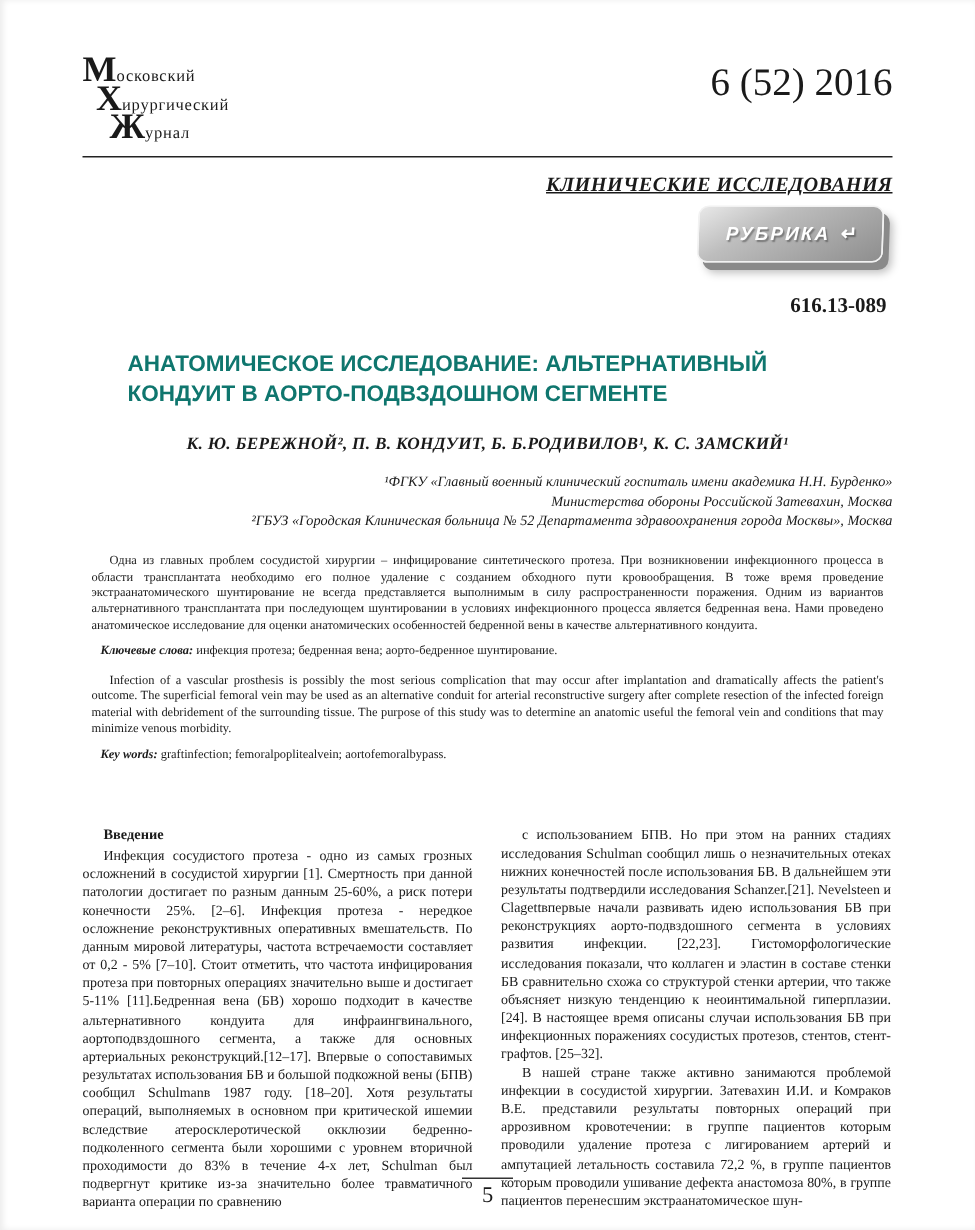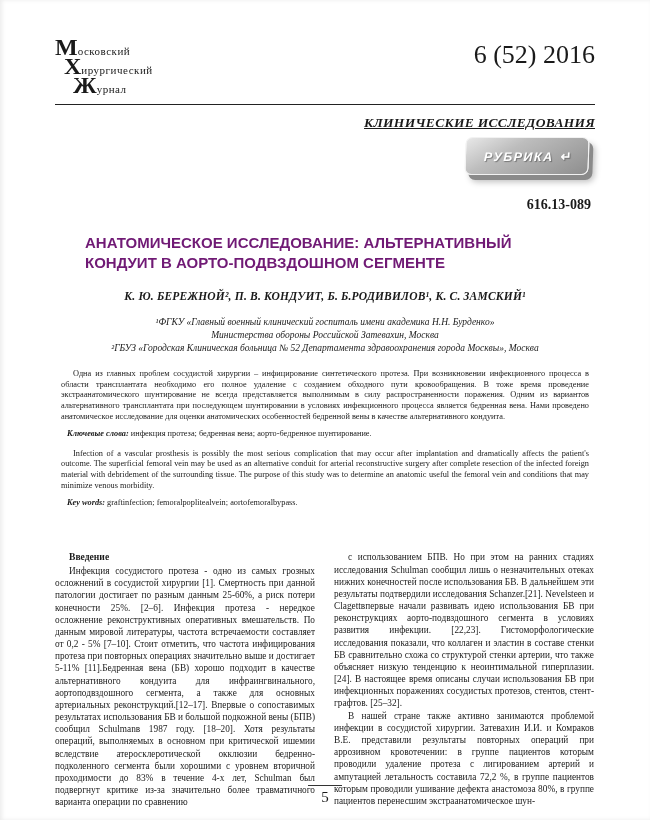--- a/index.html
+++ b/index.html
@@ -52,28 +52,28 @@
     color:#ffffff;font-size:13px;margin-left:7px;font-weight:bold;
     text-shadow:1px 1px 1px rgba(0,0,0,.35);
   }
   .udc{ text-align:right;font-weight:bold;font-size:14px;margin-top:22px;margin-right:4px;}
 
   
   .title{
     margin:20px 0 0 30px;
     font-family:"Liberation Sans",sans-serif;
     font-weight:bold;font-size:15px;line-height:1.3;
-    color:#701a75;
+    color:#0f766e;
     max-width:500px;
   }
   .authors{
     text-align:center;margin-top:18px;
     font-style:italic;font-weight:bold;font-size:11.5px;letter-spacing:.2px;
   }
-  .affiliations{margin-top:14px;text-align:center;font-style:italic;font-size:9.5px;line-height:1.35;}
+  .affiliations{margin-top:14px;text-align:right;font-style:italic;font-size:9.5px;line-height:1.35;}
 
   
   .abstract{margin-top:14px;font-size:8.3px;line-height:1.3;text-align:justify;}
   .abstract p{margin:6px;}
   .abstract .indent{text-indent:12px;}
   .kw{margin-top:1px;font-size:8.3px;line-height:1.3;text-align:justify;text-indent:12px;}
   .kw .kw-label{font-weight:bold;font-style:italic;}
   .abstract-en{margin-top:9px;}
   .kw-en .kw-label{font-style:italic;font-weight:bold;}
 

